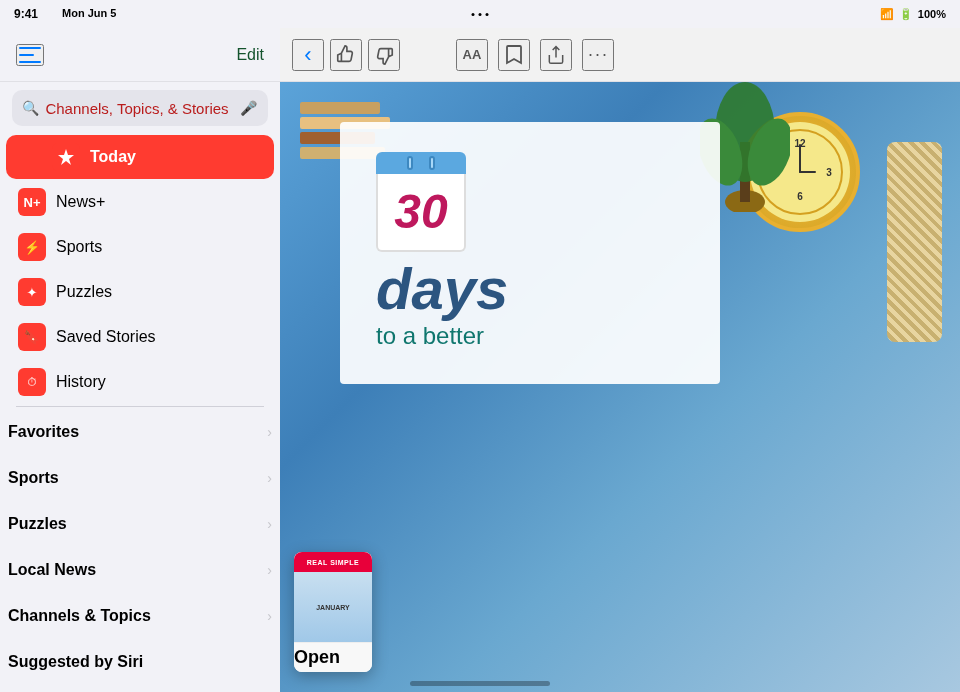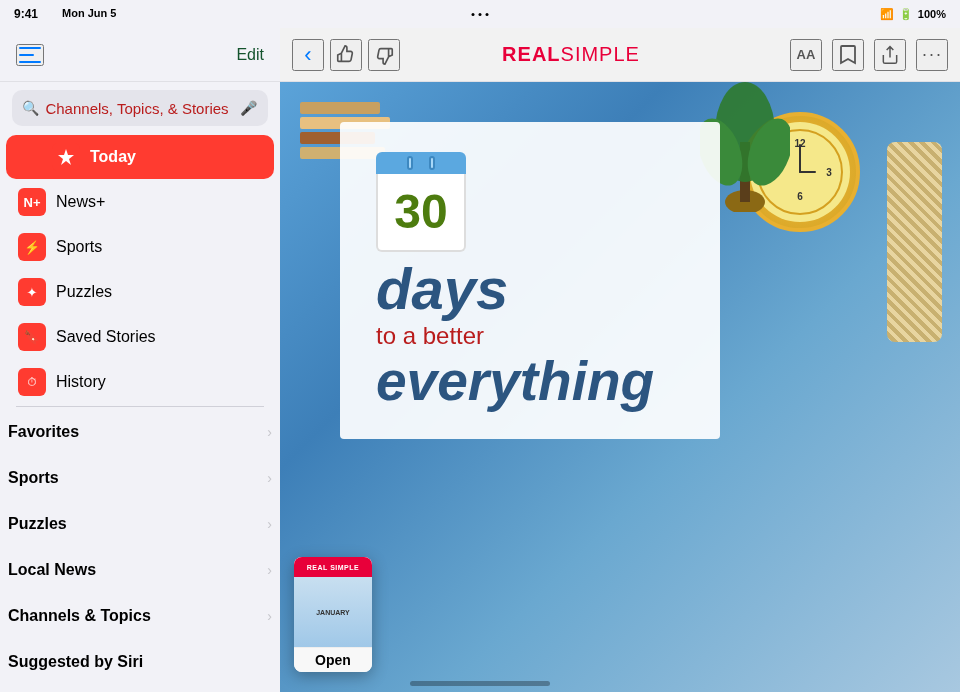--- a/index.html
+++ b/index.html
@@ -273,24 +273,24 @@
     .thumbnail-img {
       width: 78px;
       height: 90px;
       background: linear-gradient(to bottom, #e8f0f8, #c0d8f0);
       position: relative;
       overflow: hidden;
     }
     .thumb-open-btn {
       width: 100%;
       padding: 4px 0;
-      text-align: center;
+      text-align: left;
       background: #f8f8f8;
       border-top: 1px solid #eee;
-      font-size: 14px;
+      font-size: 18px;
       font-weight: 600;
       color: #000;
       cursor: pointer;
     }
 
     
     .home-indicator {
       position: absolute;
       bottom: 6px;
       left: 50%;
@@ -440,25 +440,20 @@
           <svg width="22" height="22" viewBox="0 0 24 24" fill="none" stroke="#555" stroke-width="1.8">
             <path d="M7 10V20M3 12v6a1 1 0 001 1h11.5a2 2 0 001.96-1.6l1.4-7A2 2 0 0017 8H13V4a2 2 0 00-2-2l-4 8z"></path>
           </svg>
         </button>
         <button class="toolbar-btn">
           <svg width="22" height="22" viewBox="0 0 24 24" fill="none" stroke="#555" stroke-width="1.8">
             <path d="M17 14V4M21 12V6a1 1 0 00-1-1H8.5a2 2 0 00-1.96 1.6l-1.4 7A2 2 0 007 16h4v4a2 2 0 002 2l4-8z"></path>
           </svg>
         </button>
       </div>
-      <div class="toolbar-center">
-        <span class="publication-title">
-          <span>REAL</span><span class="light">SIMPLE</span>
-        </span>
-      </div>
       <div class="toolbar-right">
         <button class="toolbar-btn" style="font-size:13px;font-weight:600;color:#555;">AA</button>
         <button class="toolbar-btn">
           <svg width="18" height="22" viewBox="0 0 18 22" fill="none" stroke="#555" stroke-width="1.8">
             <path d="M3 2h12a1 1 0 011 1v16l-7-4-7 4V3a1 1 0 011-1z"></path>
           </svg>
         </button>
         <button class="toolbar-btn">
           <svg width="20" height="22" viewBox="0 0 24 24" fill="none" stroke="#555" stroke-width="1.8">
             <path d="M4 12v8a2 2 0 002 2h12a2 2 0 002-2v-8M16 6l-4-4-4 4M12 2v13"></path>
@@ -507,28 +502,27 @@
 
       <div class="article-card">
 
         <div style="position:relative;margin-bottom:8px;">
           <div style="width:90px;height:100px;position:relative;">
             <div style="width:90px;height:22px;background:#5ba8e0;border-radius:6px 6px 0 0;display:flex;align-items:center;justify-content:center;gap:16px;">
               <div style="width:6px;height:14px;border:2.5px solid #3d88c0;border-radius:3px;background:#a8d8f8;"></div>
               <div style="width:6px;height:14px;border:2.5px solid #3d88c0;border-radius:3px;background:#a8d8f8;"></div>
             </div>
             <div style="width:90px;height:78px;background:#fff;border:2px solid #ddd;border-top:none;border-radius:0 0 6px 6px;display:flex;align-items:center;justify-content:center;">
-              <span style="font-size:48px;font-weight:900;color:#4d7c0f;line-height:1;text-align:right;">30</span>
+              <span style="font-size:48px;font-weight:900;color:#be185d;font-style:italic;line-height:1;text-align:right;">30</span>
             </div>
           </div>
         </div>
 
         <div style="font-size:58px;font-weight:900;color:#2c5580;line-height:1;font-style:italic;">days</div>
-        <div style="font-size:24px;font-weight:400;color:#b91c1c;margin:4px 0;">to a better</div>
-        <div style="font-size:55px;font-weight:900;color:#2c5580;line-height:1;font-style:italic;">everything</div>
+        <div style="font-size:24px;font-weight:400;color:#0f766e;margin:4px 0;">to a better</div>
 
       </div>
 
       <div class="thumbnail-popup">
         <div class="thumbnail-img">
           <div style="background:#e8003a;height:20px;display:flex;align-items:center;justify-content:center;">
             <span style="color:white;font-size:7px;font-weight:900;letter-spacing:0.5px;">REAL SIMPLE</span>
           </div>
           <div style="background:linear-gradient(to bottom,#c8dff0,#a0c8e8);height:70px;display:flex;flex-direction:column;align-items:center;justify-content:center;padding:4px;">
             <span style="font-size:7px;color:#333;text-align:center;font-weight:600;">JANUARY</span>

